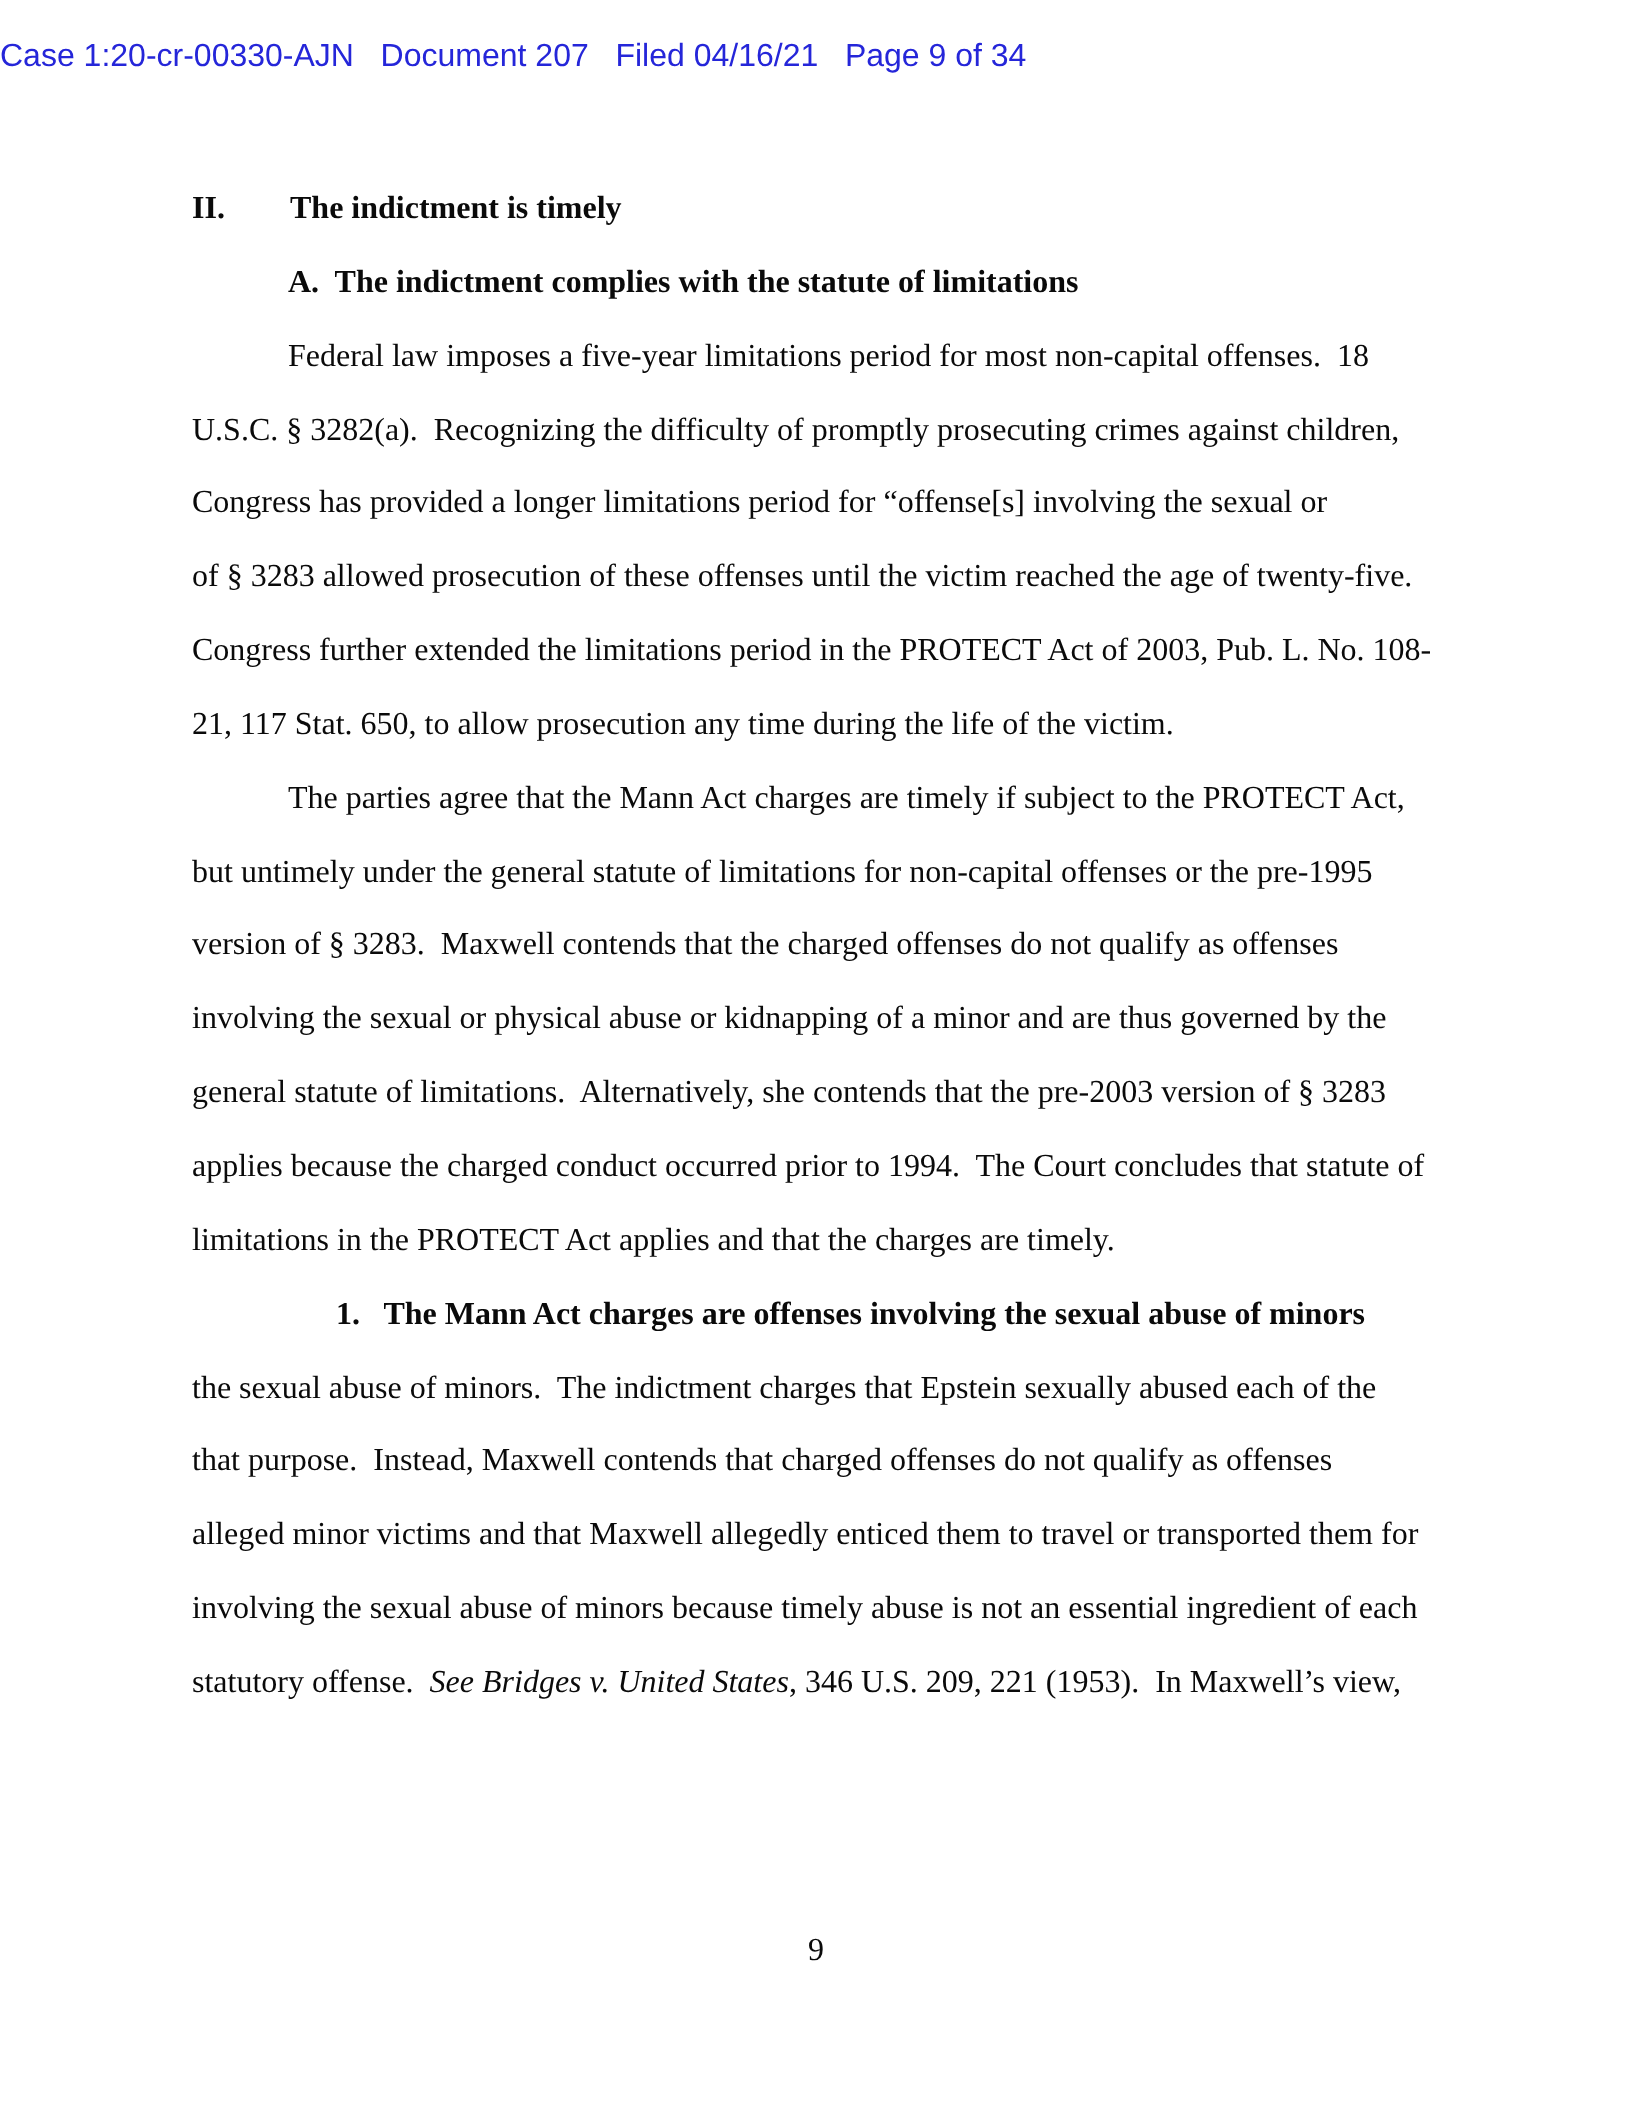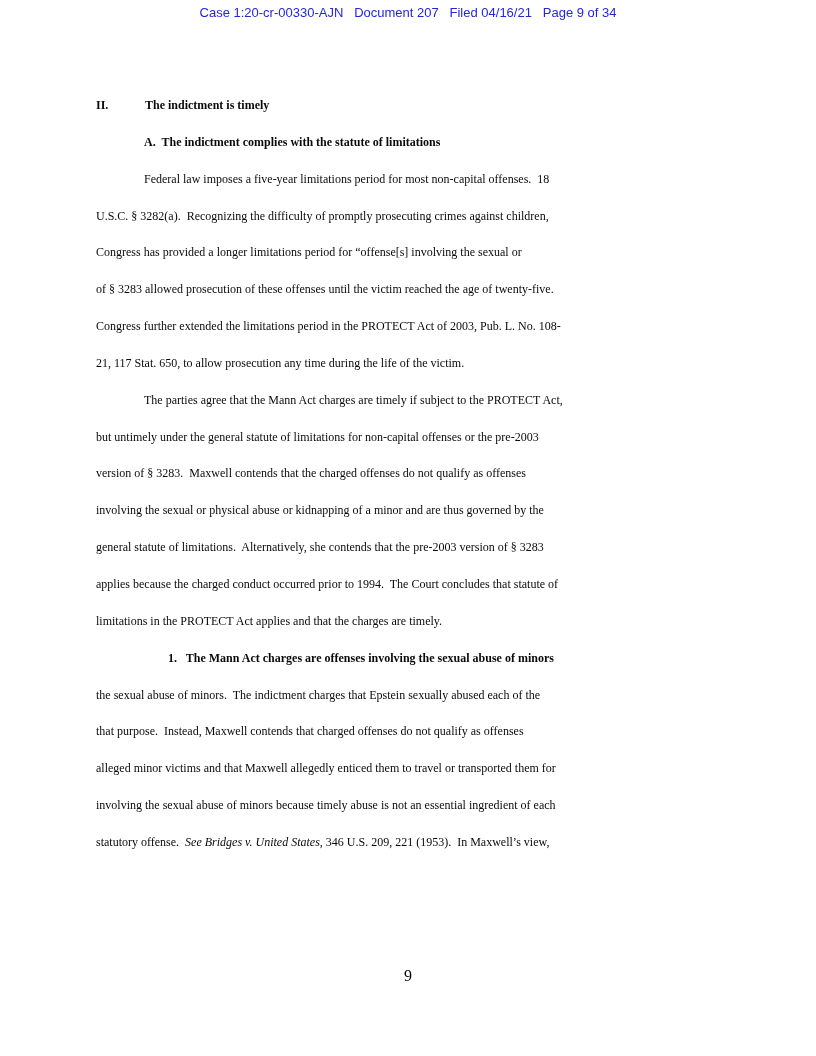--- a/index.html
+++ b/index.html
@@ -7,39 +7,39 @@
     width: 816px;
     height: 1056px;
     background: #ffffff;
     position: relative;
     overflow: hidden;
     font-family: "Liberation Serif", serif;
     color: #0a0a0a;
   }
   .stamp {
     position: absolute;
-    top: 4px;
+    top: 20px;
     left: 0;
     width: 100%;
-    text-align: center;
+    text-align: left;
     font-family: "Liberation Sans", sans-serif;
-    font-size: 13px;
+    font-size: 16px;
     line-height: 18px;
     color: var(--stamp-blue, #2526d9);
     white-space: pre;
   }
   .content {
     position: absolute;
     left: 96px;
     top: 87px;
     width: 648px;
   }
   .line {
     white-space: pre;
-    font-size: 12px;
+    font-size: 16px;
     line-height: 36.85px;
     height: 36.85px;
     align-items: flex-end;
   }
   .h1 { font-weight: 700; display: flex; }
   .h1 .label { display: inline-block; width: 49px; }
   .h2 { font-weight: 700; padding-left: 48px; }
   .h3 { font-weight: 700; padding-left: 72px; }
   .indent { padding-left: 48px; }
   .italic { font-style: italic; }
@@ -62,21 +62,21 @@
   <div class="content">
       <div class="line h1"><span class="label">II.</span><span>The indictment is timely</span></div>
       <div class="line h2">A.  The indictment complies with the statute of limitations</div>
       <div class="line body indent"><span>Federal law imposes a five-year limitations period for most non-capital offenses.  18</span></div>
       <div class="line body"><span>U.S.C. § 3282(a).  Recognizing the difficulty of promptly prosecuting crimes against children,</span></div>
       <div class="line body"><span>Congress has provided a longer limitations period for “offense[s] involving the sexual or</span></div>
       <div class="line body"><span>of § 3283 allowed prosecution of these offenses until the victim reached the age of twenty-five.</span></div>
       <div class="line body"><span>Congress further extended the limitations period in the PROTECT Act of 2003, Pub. L. No. 108-</span></div>
       <div class="line body"><span>21, 117 Stat. 650, to allow prosecution any time during the life of the victim.</span></div>
       <div class="line body indent"><span>The parties agree that the Mann Act charges are timely if subject to the PROTECT Act,</span></div>
-      <div class="line body"><span>but untimely under the general statute of limitations for non-capital offenses or the pre-2003</span></div>
+      <div class="line body"><span>but untimely under the general statute of limitations for non-capital offenses or the pre-1995</span></div>
       <div class="line body"><span>version of § 3283.  Maxwell contends that the charged offenses do not qualify as offenses</span></div>
       <div class="line body"><span>involving the sexual or physical abuse or kidnapping of a minor and are thus governed by the</span></div>
       <div class="line body"><span>general statute of limitations.  Alternatively, she contends that the pre-2003 version of § 3283</span></div>
       <div class="line body"><span>applies because the charged conduct occurred prior to 1994.  The Court concludes that statute of</span></div>
       <div class="line body"><span>limitations in the PROTECT Act applies and that the charges are timely.</span></div>
       <div class="line h3">1.   The Mann Act charges are offenses involving the sexual abuse of minors</div>
       <div class="line body"><span>the sexual abuse of minors.  The indictment charges that Epstein sexually abused each of the</span></div>
       <div class="line body"><span>that purpose.  Instead, Maxwell contends that charged offenses do not qualify as offenses</span></div>
       <div class="line body"><span>alleged minor victims and that Maxwell allegedly enticed them to travel or transported them for</span></div>
       <div class="line body"><span>involving the sexual abuse of minors because timely abuse is not an essential ingredient of each</span></div>

